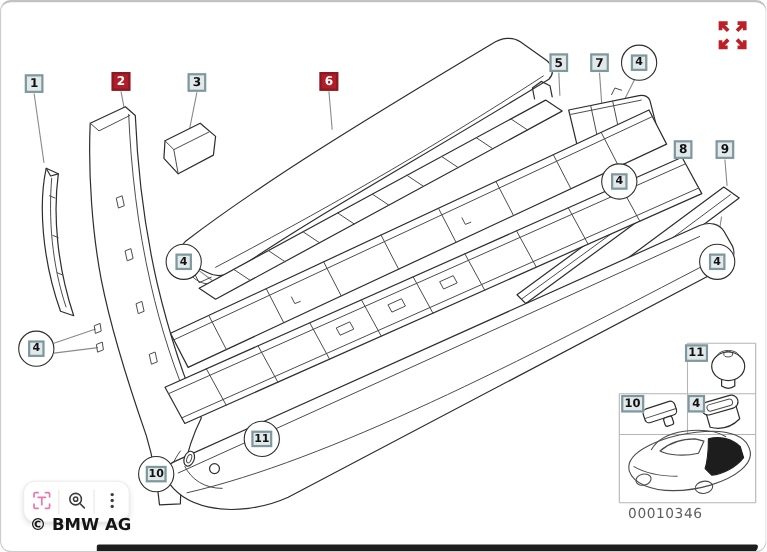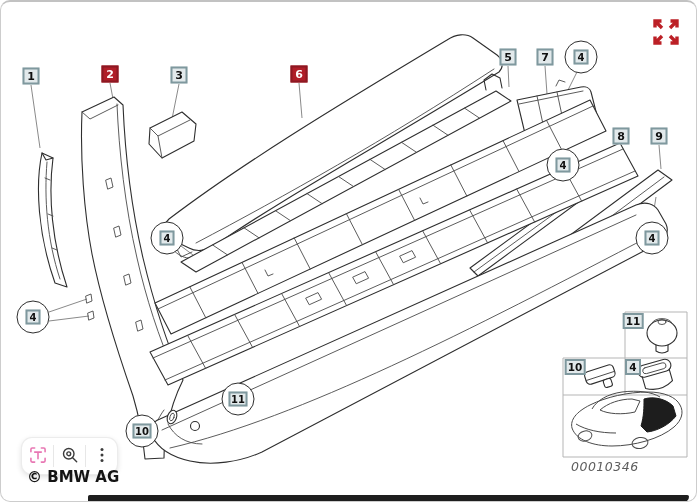--- a/index.html
+++ b/index.html
@@ -43,21 +43,21 @@
   
   .toolbar{position:absolute;left:22px;top:438px;height:36px;background:#fff;border-radius:10px;
           box-shadow:0 0 0 1px #ececec,0 2px 6px rgba(0,0,0,.16);display:flex;align-items:center;
           z-index:30;}
   .tbtn{width:31px;height:36px;display:flex;align-items:center;justify-content:center;
           background:transparent;border:none;cursor:pointer;padding:0;}
   .tdiv{width:1px;height:22px;background:#e7e7e7;}
   .copyright{position:absolute;left:27px;top:468px;z-index:30;color:#141414;
           font-weight:700;font-size:15px;}
   .diagram-number{position:absolute;left:571px;top:459px;z-index:20;color:#5d5d5d;
-          font-size:12.5px;letter-spacing:0.5px;font-style:italic;}
+          font-size:12.5px;letter-spacing:0.5px;}
 </style>
 </head>
 <body>
 
 <div id="app">
 
   <svg class="diagram" viewBox="0 0 697 502">
 
     <g class="leaders" fill="none">
       <path d="M31,85 L40,148"></path>

